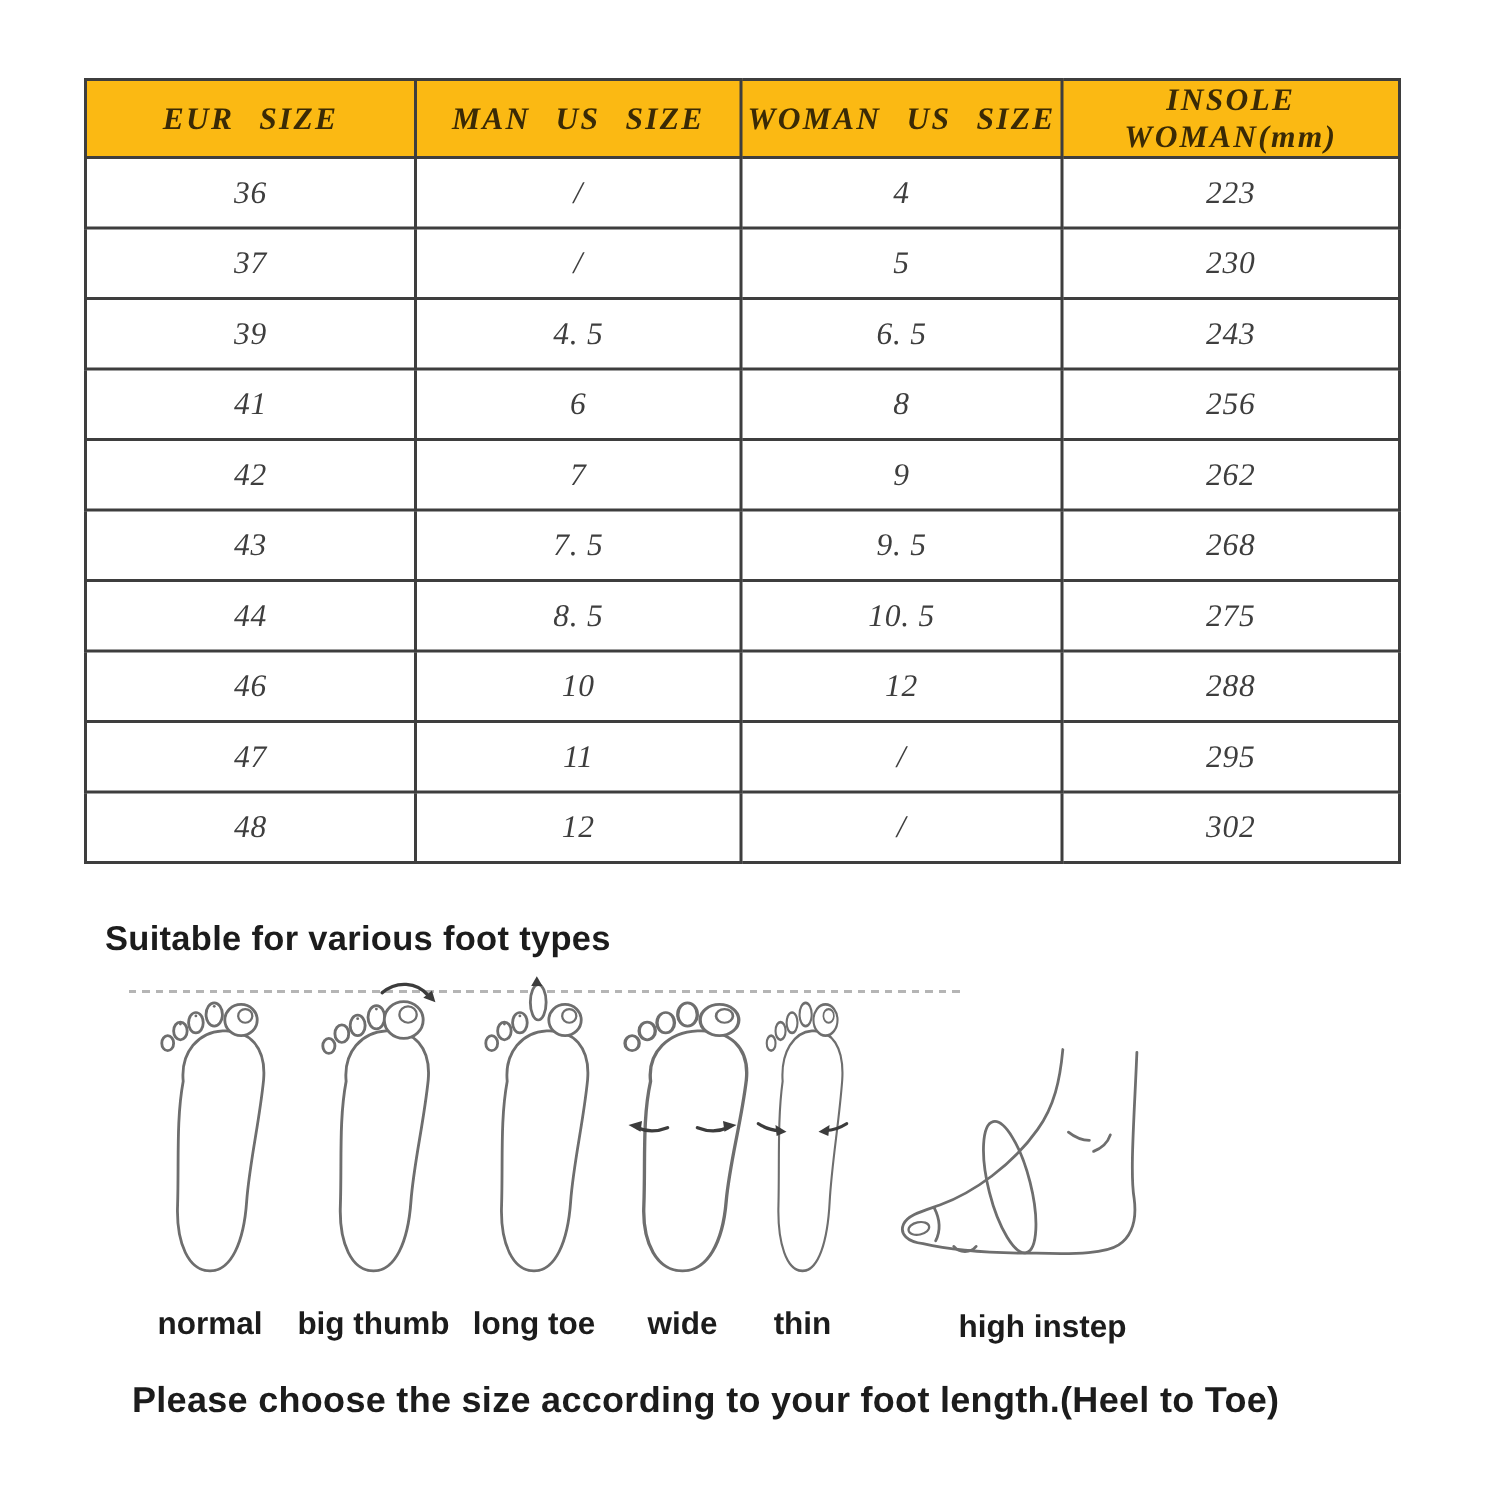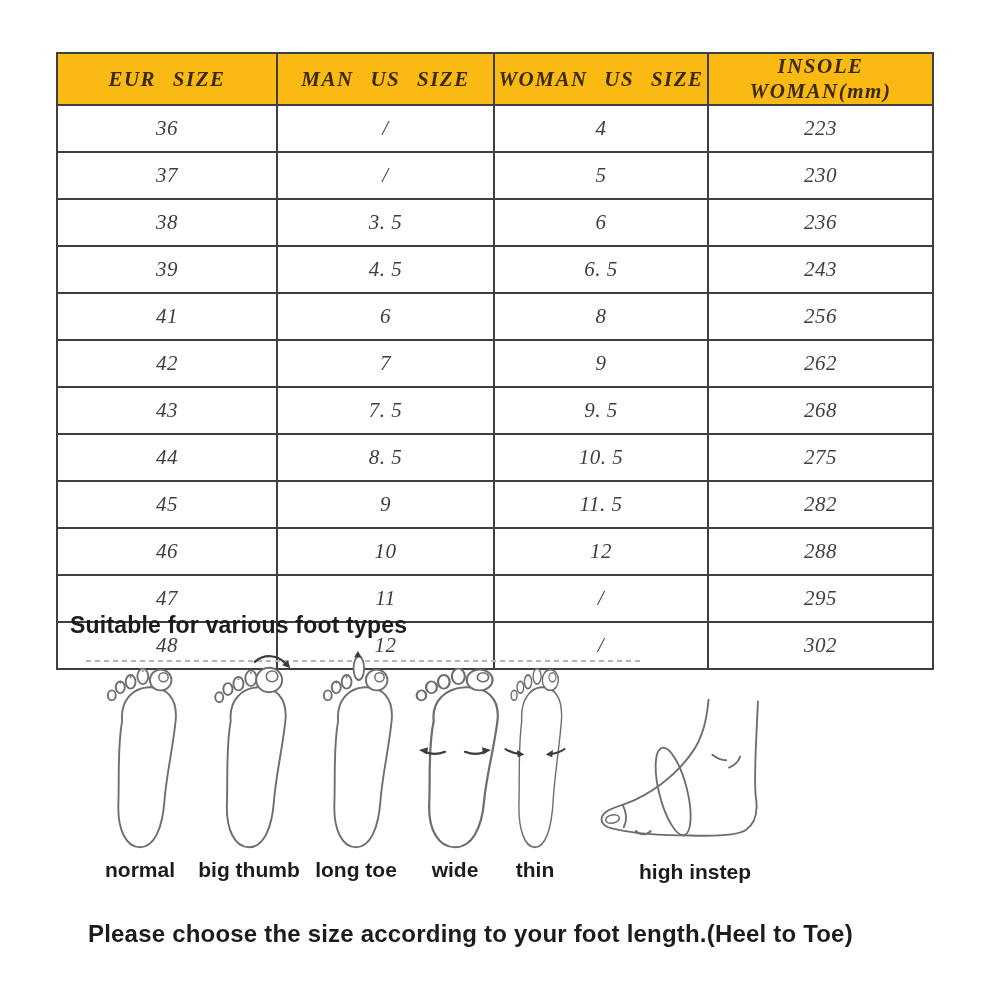--- a/index.html
+++ b/index.html
@@ -46,21 +46,21 @@
     letter-spacing:0.2px;
   }
   .guide-line{
     position:absolute;left:86px;top:660px;width:558px;height:2px;
     background-image:repeating-linear-gradient(90deg,var(--guide-line) 0 5px,transparent 5px 9px);
   }
   .fig{
     position:absolute;top:650px;display:flex;flex-direction:column;align-items:center;
   }
   .fig figcaption{
-    margin-top:8px;font-size:21px;font-weight:bold;color:var(--heading-text);
+    margin-top:21px;font-size:21px;font-weight:bold;color:var(--heading-text);
     white-space:nowrap;
   }
   .fig-normal{left:88px;width:104px;}
   .fig-bigthumb{left:196px;width:106px;}
   .fig-longtoe{left:306px;width:100px;}
   .fig-wide{left:404px;width:102px;}
   .fig-thin{left:490px;width:90px;}
   .fig-instep{left:586px;width:218px;}
   .fig-instep svg{margin-top:46px;}
   svg .ol{fill:#fff;stroke:var(--illustration-stroke);stroke-width:2;stroke-linecap:round;stroke-linejoin:round;}
@@ -103,26 +103,20 @@
           <td>4</td>
           <td>223</td>
         </tr>
         <tr>
           <td>37</td>
           <td>/</td>
           <td>5</td>
           <td>230</td>
         </tr>
         <tr>
-          <td>38</td>
-          <td>3. 5</td>
-          <td>6</td>
-          <td>236</td>
-        </tr>
-        <tr>
           <td>39</td>
           <td>4. 5</td>
           <td>6. 5</td>
           <td>243</td>
         </tr>
         <tr>
           <td>41</td>
           <td>6</td>
           <td>8</td>
           <td>256</td>
@@ -137,26 +131,20 @@
           <td>43</td>
           <td>7. 5</td>
           <td>9. 5</td>
           <td>268</td>
         </tr>
         <tr>
           <td>44</td>
           <td>8. 5</td>
           <td>10. 5</td>
           <td>275</td>
-        </tr>
-        <tr>
-          <td>45</td>
-          <td>9</td>
-          <td>11. 5</td>
-          <td>282</td>
         </tr>
         <tr>
           <td>46</td>
           <td>10</td>
           <td>12</td>
           <td>288</td>
         </tr>
         <tr>
           <td>47</td>
           <td>11</td>

